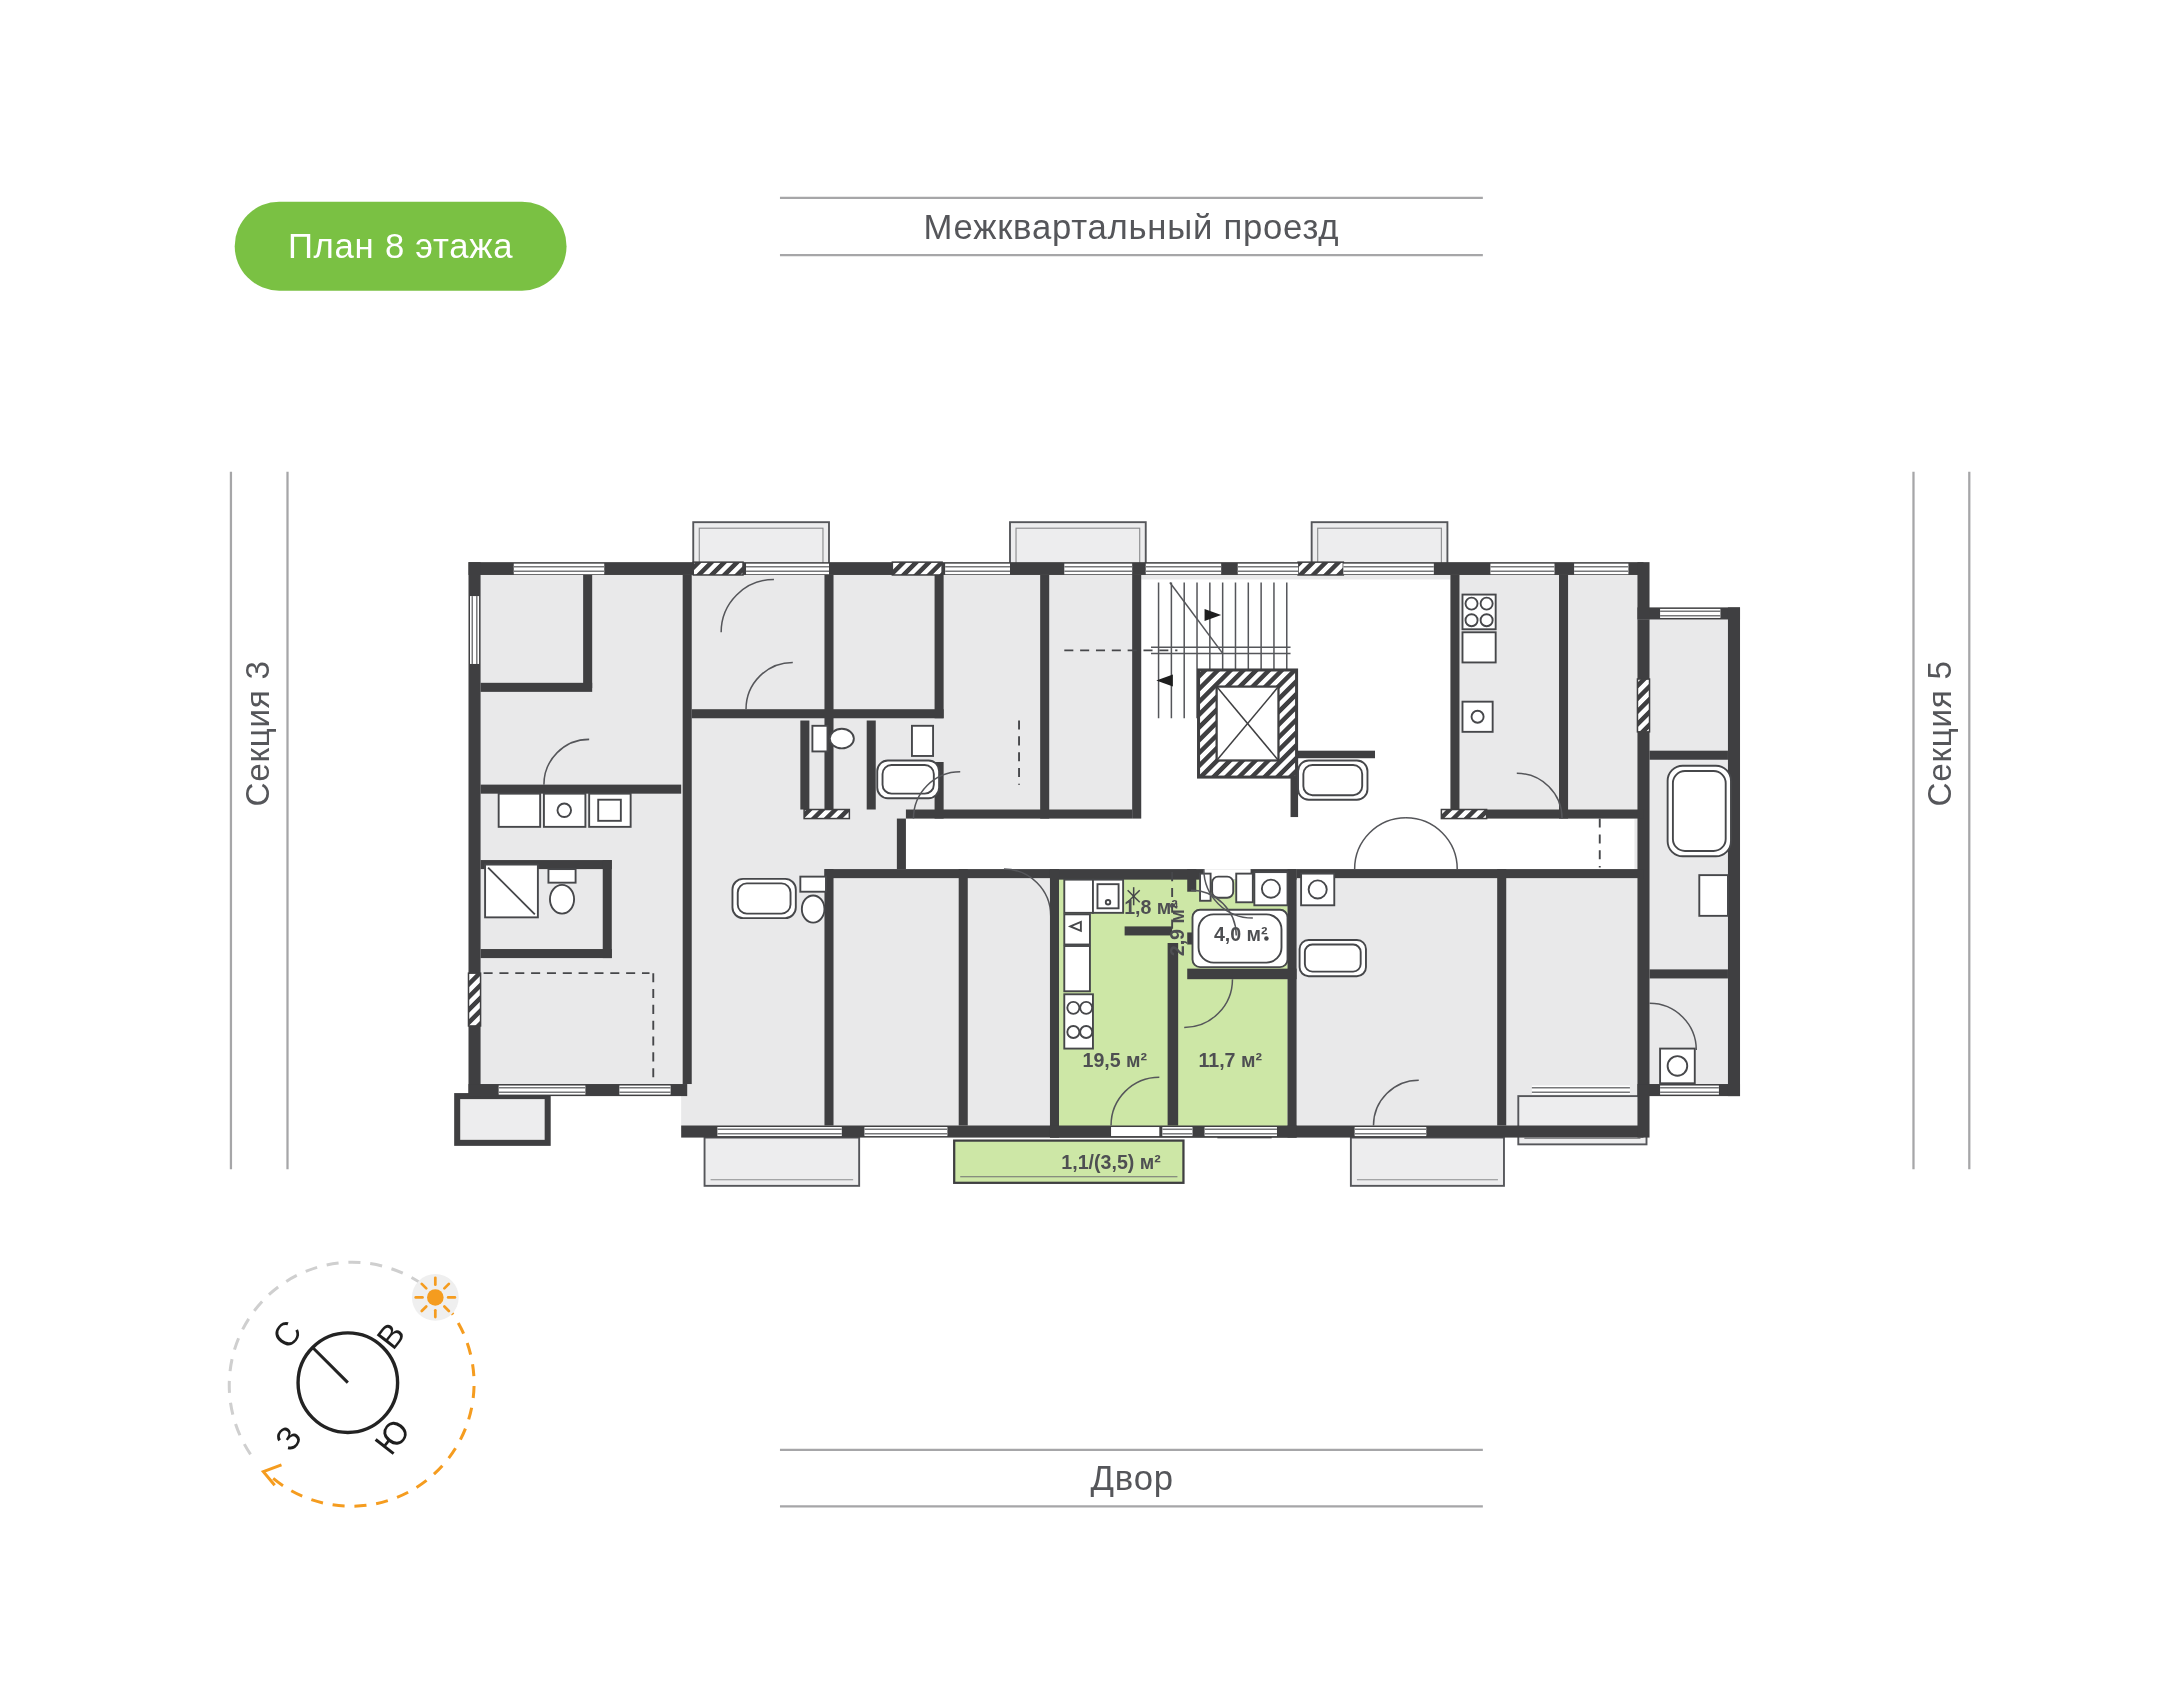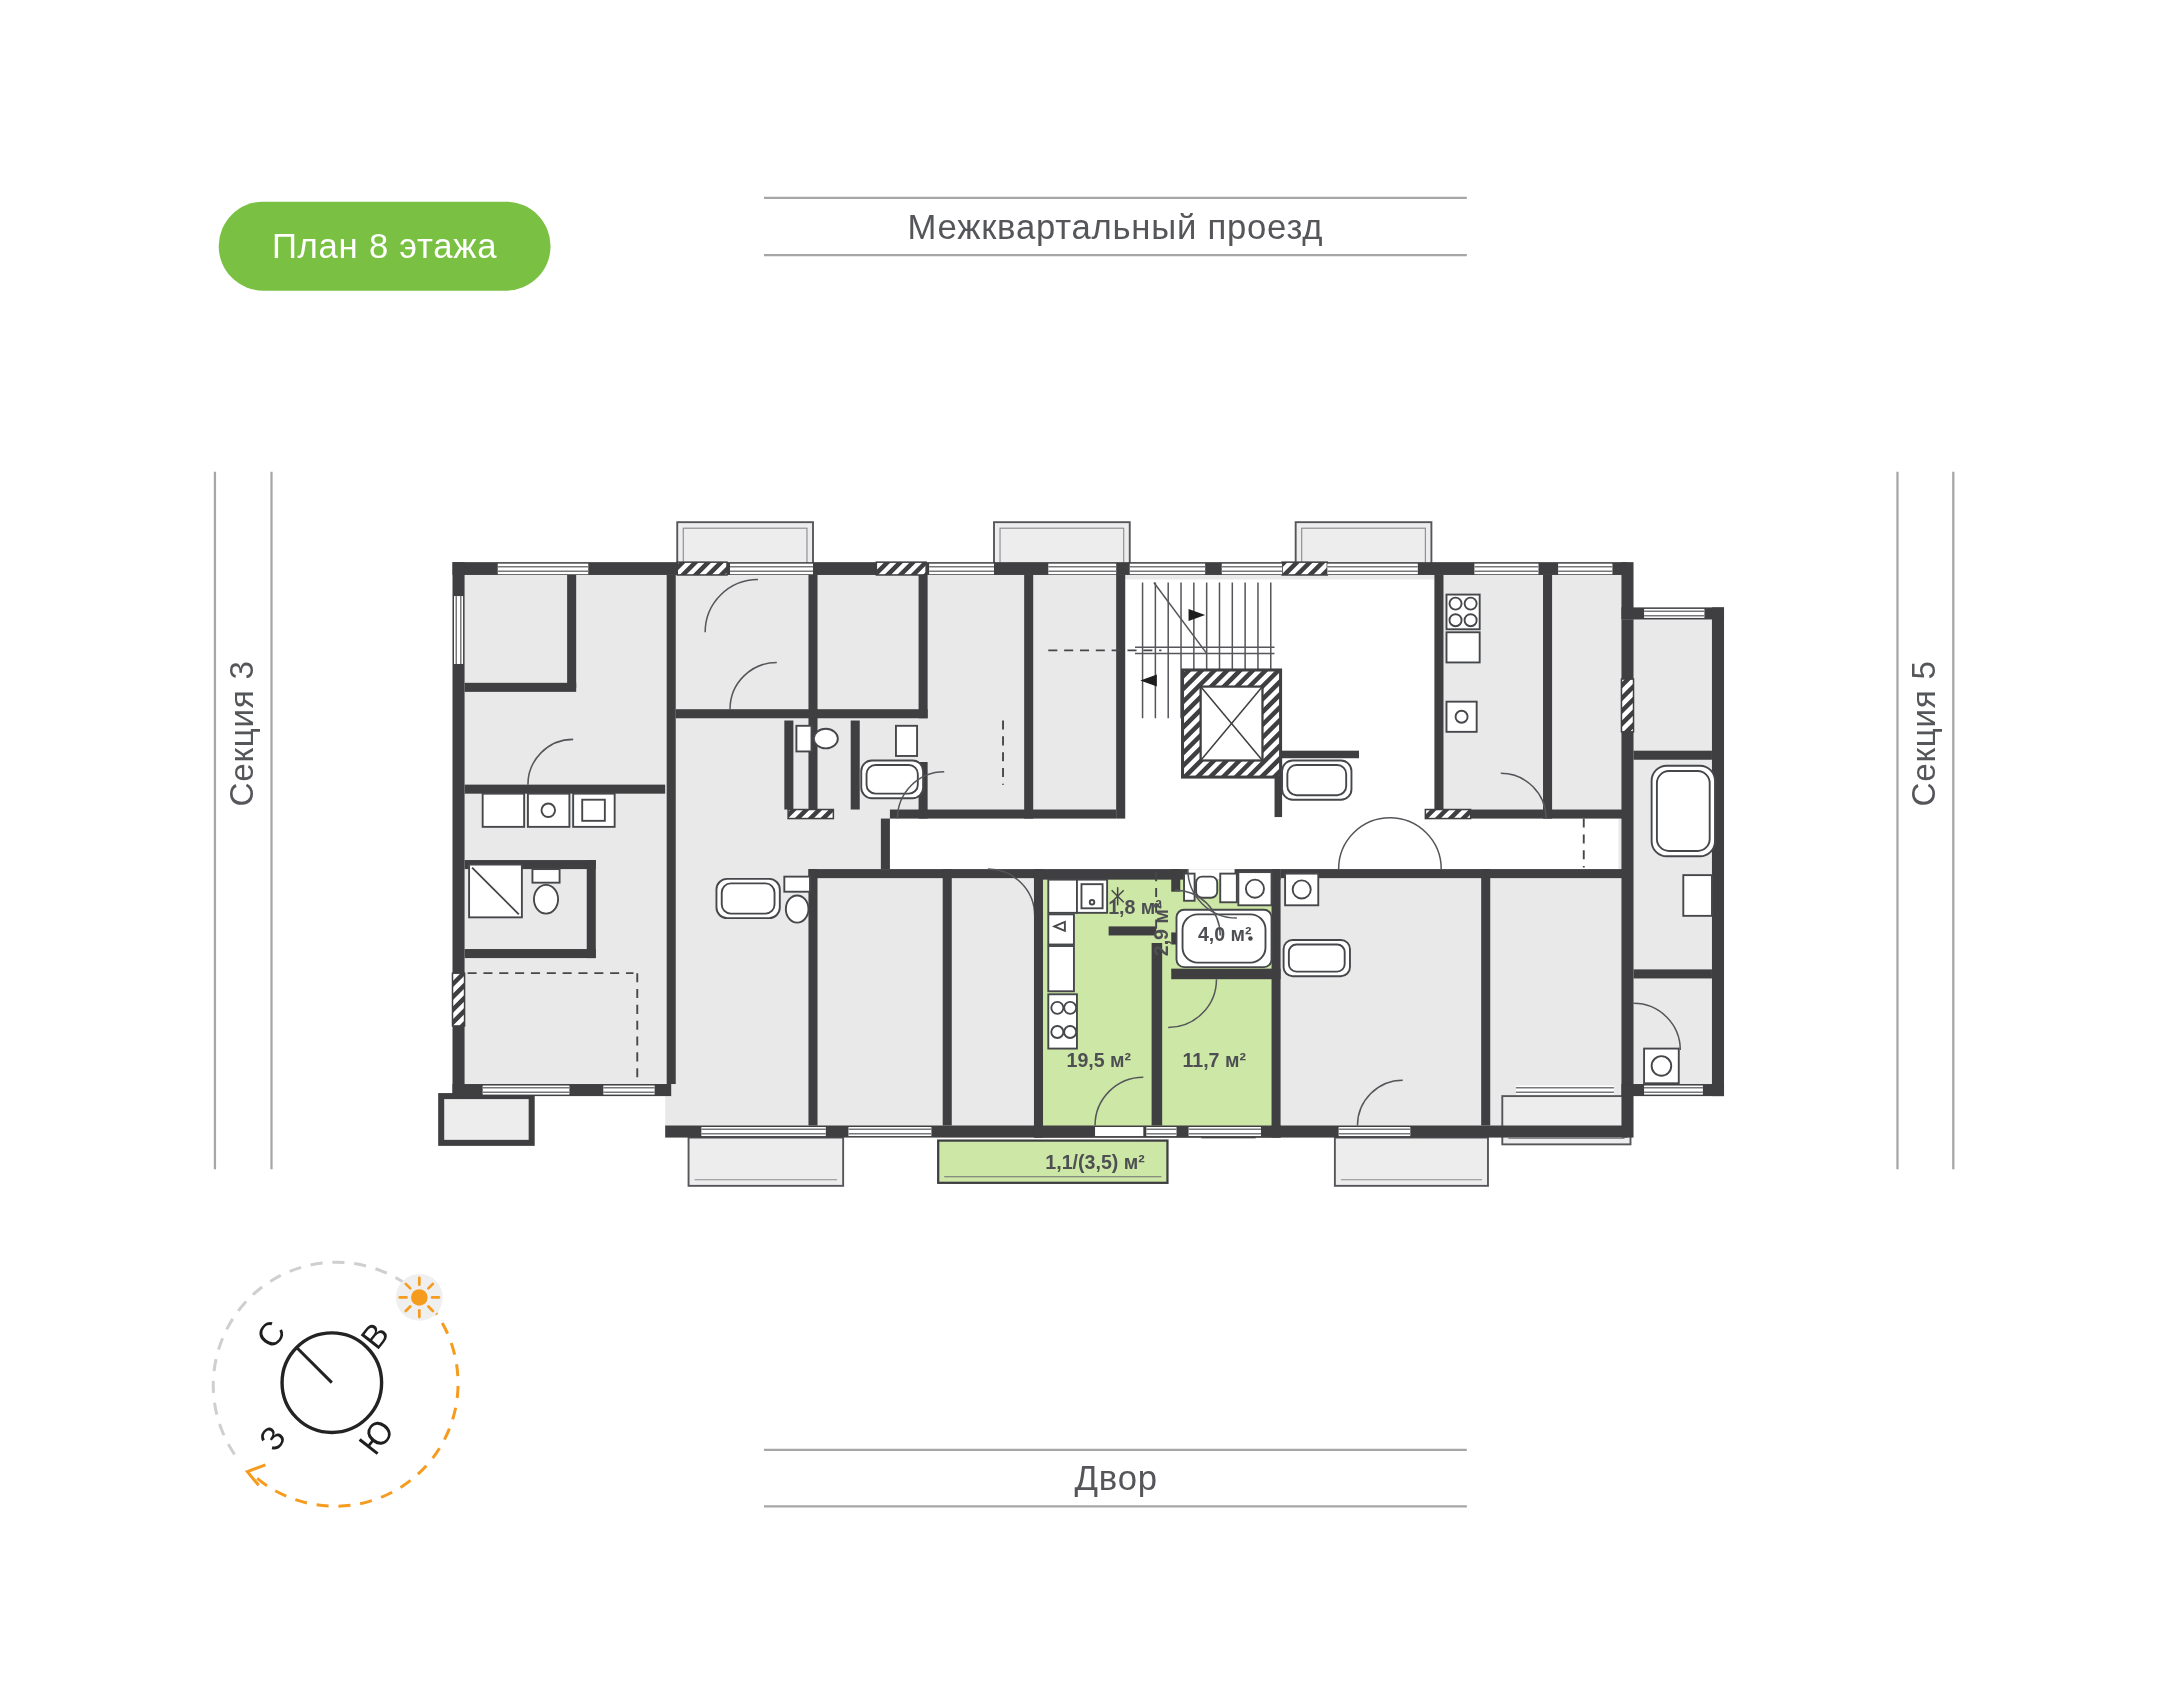--- a/index.html
+++ b/index.html
@@ -1,17 +1,17 @@
 <!DOCTYPE html>
 <html style="font-size:12px"><head>
 <meta charset="utf-8">
 <style>
   html,body{margin:0;padding:0;background:#ffffff;}
   #stage{position:relative;width:2056px;height:1705px;background:#ffffff;overflow:hidden;
-         font-family:"Liberation Sans",sans-serif;}
+         font-family:"Liberation Sans",sans-serif;margin-left:16px;}
   svg{position:absolute;left:0;top:0;}
   text{font-family:"Liberation Sans",sans-serif;}
   .street-lbl{font-size:46px;font-weight:500;fill:#55565A;letter-spacing:1px;}
   .section-lbl{font-size:44px;font-weight:500;fill:#55565A;letter-spacing:1px;}
   .badge-lbl{font-size:46px;font-weight:500;fill:#ffffff;letter-spacing:1px;}
   .area-lbl{font-size:26px;font-weight:bold;fill:#4E4F52;}
   .compass-lbl{font-size:44px;font-weight:500;fill:#1E1E1E;}
   .guide{stroke:#A6A6A8;stroke-width:3;}
   .wall{fill:#3F3F41;}
   .thin{stroke:#46474A;stroke-width:2.5;fill:#ffffff;}

